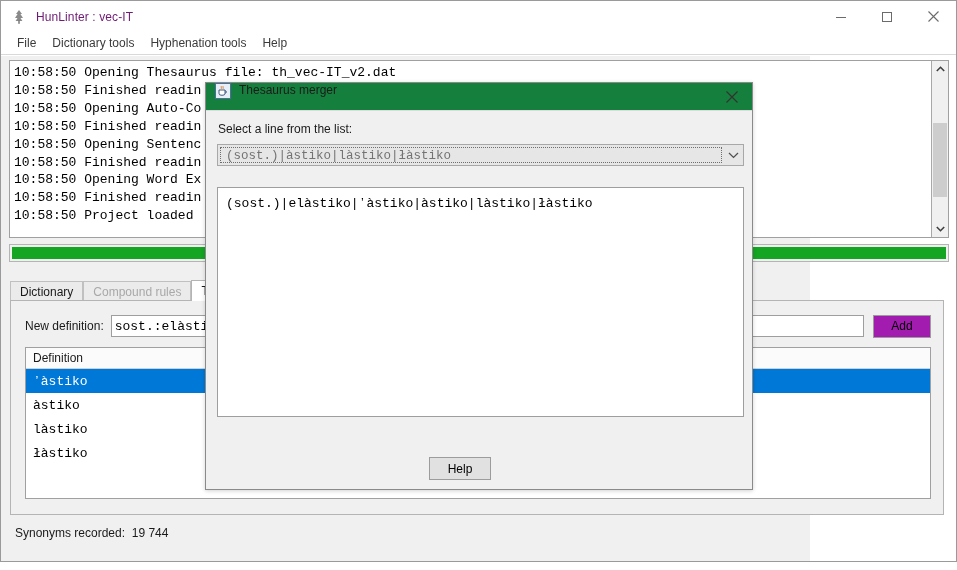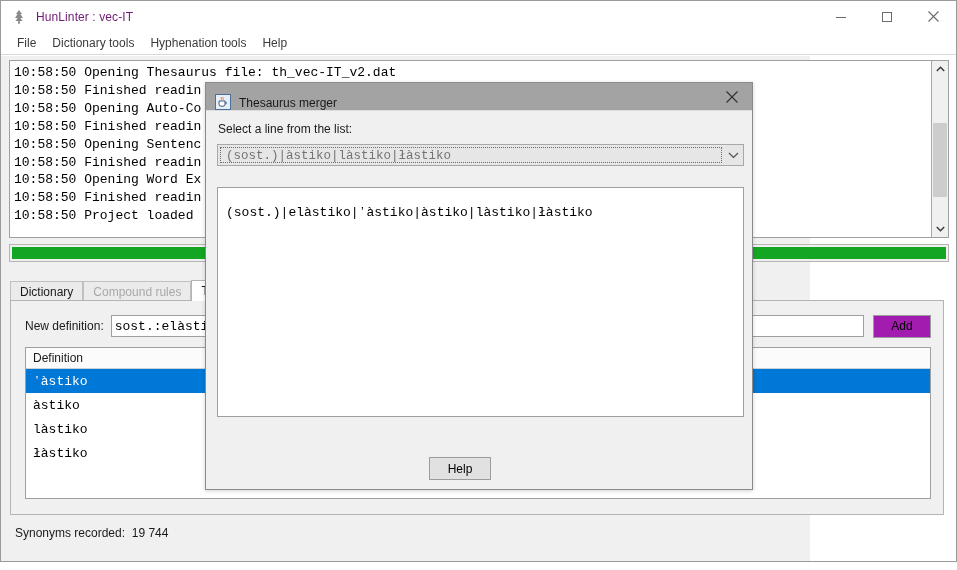--- a/index.html
+++ b/index.html
@@ -289,23 +289,23 @@
     width: 548px;
     height: 408px;
     background: #f0f0f0;
     border: 1px solid #8a8a8a;
     box-sizing: border-box;
     z-index: 50;
     box-shadow: 0 1px 4px rgba(0,0,0,0.18);
   }
   #dialog-title-bar {
     height: 27px;
-    background: #a3a3a3;
-    display: flex;
-    align-items: flex-end;
+    background: #15803d;
+    display: flex;
+    align-items: flex-start;
     position: relative;
     border-bottom: 1px solid #dcdcdc;
   }
   #dialog-icon {
     margin-left: 9px;
     width: 16px; height: 16px;
     flex: none;
   }
   #dialog-title {
     margin-left: 8px;
@@ -358,21 +358,21 @@
     flex: none;
   }
   #dialog-textarea {
     position: absolute;
     left: 11px; top: 104px;
     width: 527px;
     height: 230px;
     background: #ffffff;
     border: 1px solid #9e9e9e;
     box-sizing: border-box;
-    padding: 16px 8px;
+    padding: 7px 8px;
     font-family: "Liberation Mono", "DejaVu Sans Mono", monospace;
     font-size: 13px;
     line-height: 18px;
     color: #000;
     white-space: pre-wrap;
     word-break: break-all;
     overflow: hidden;
   }
   #merge-button {
     position: absolute;

